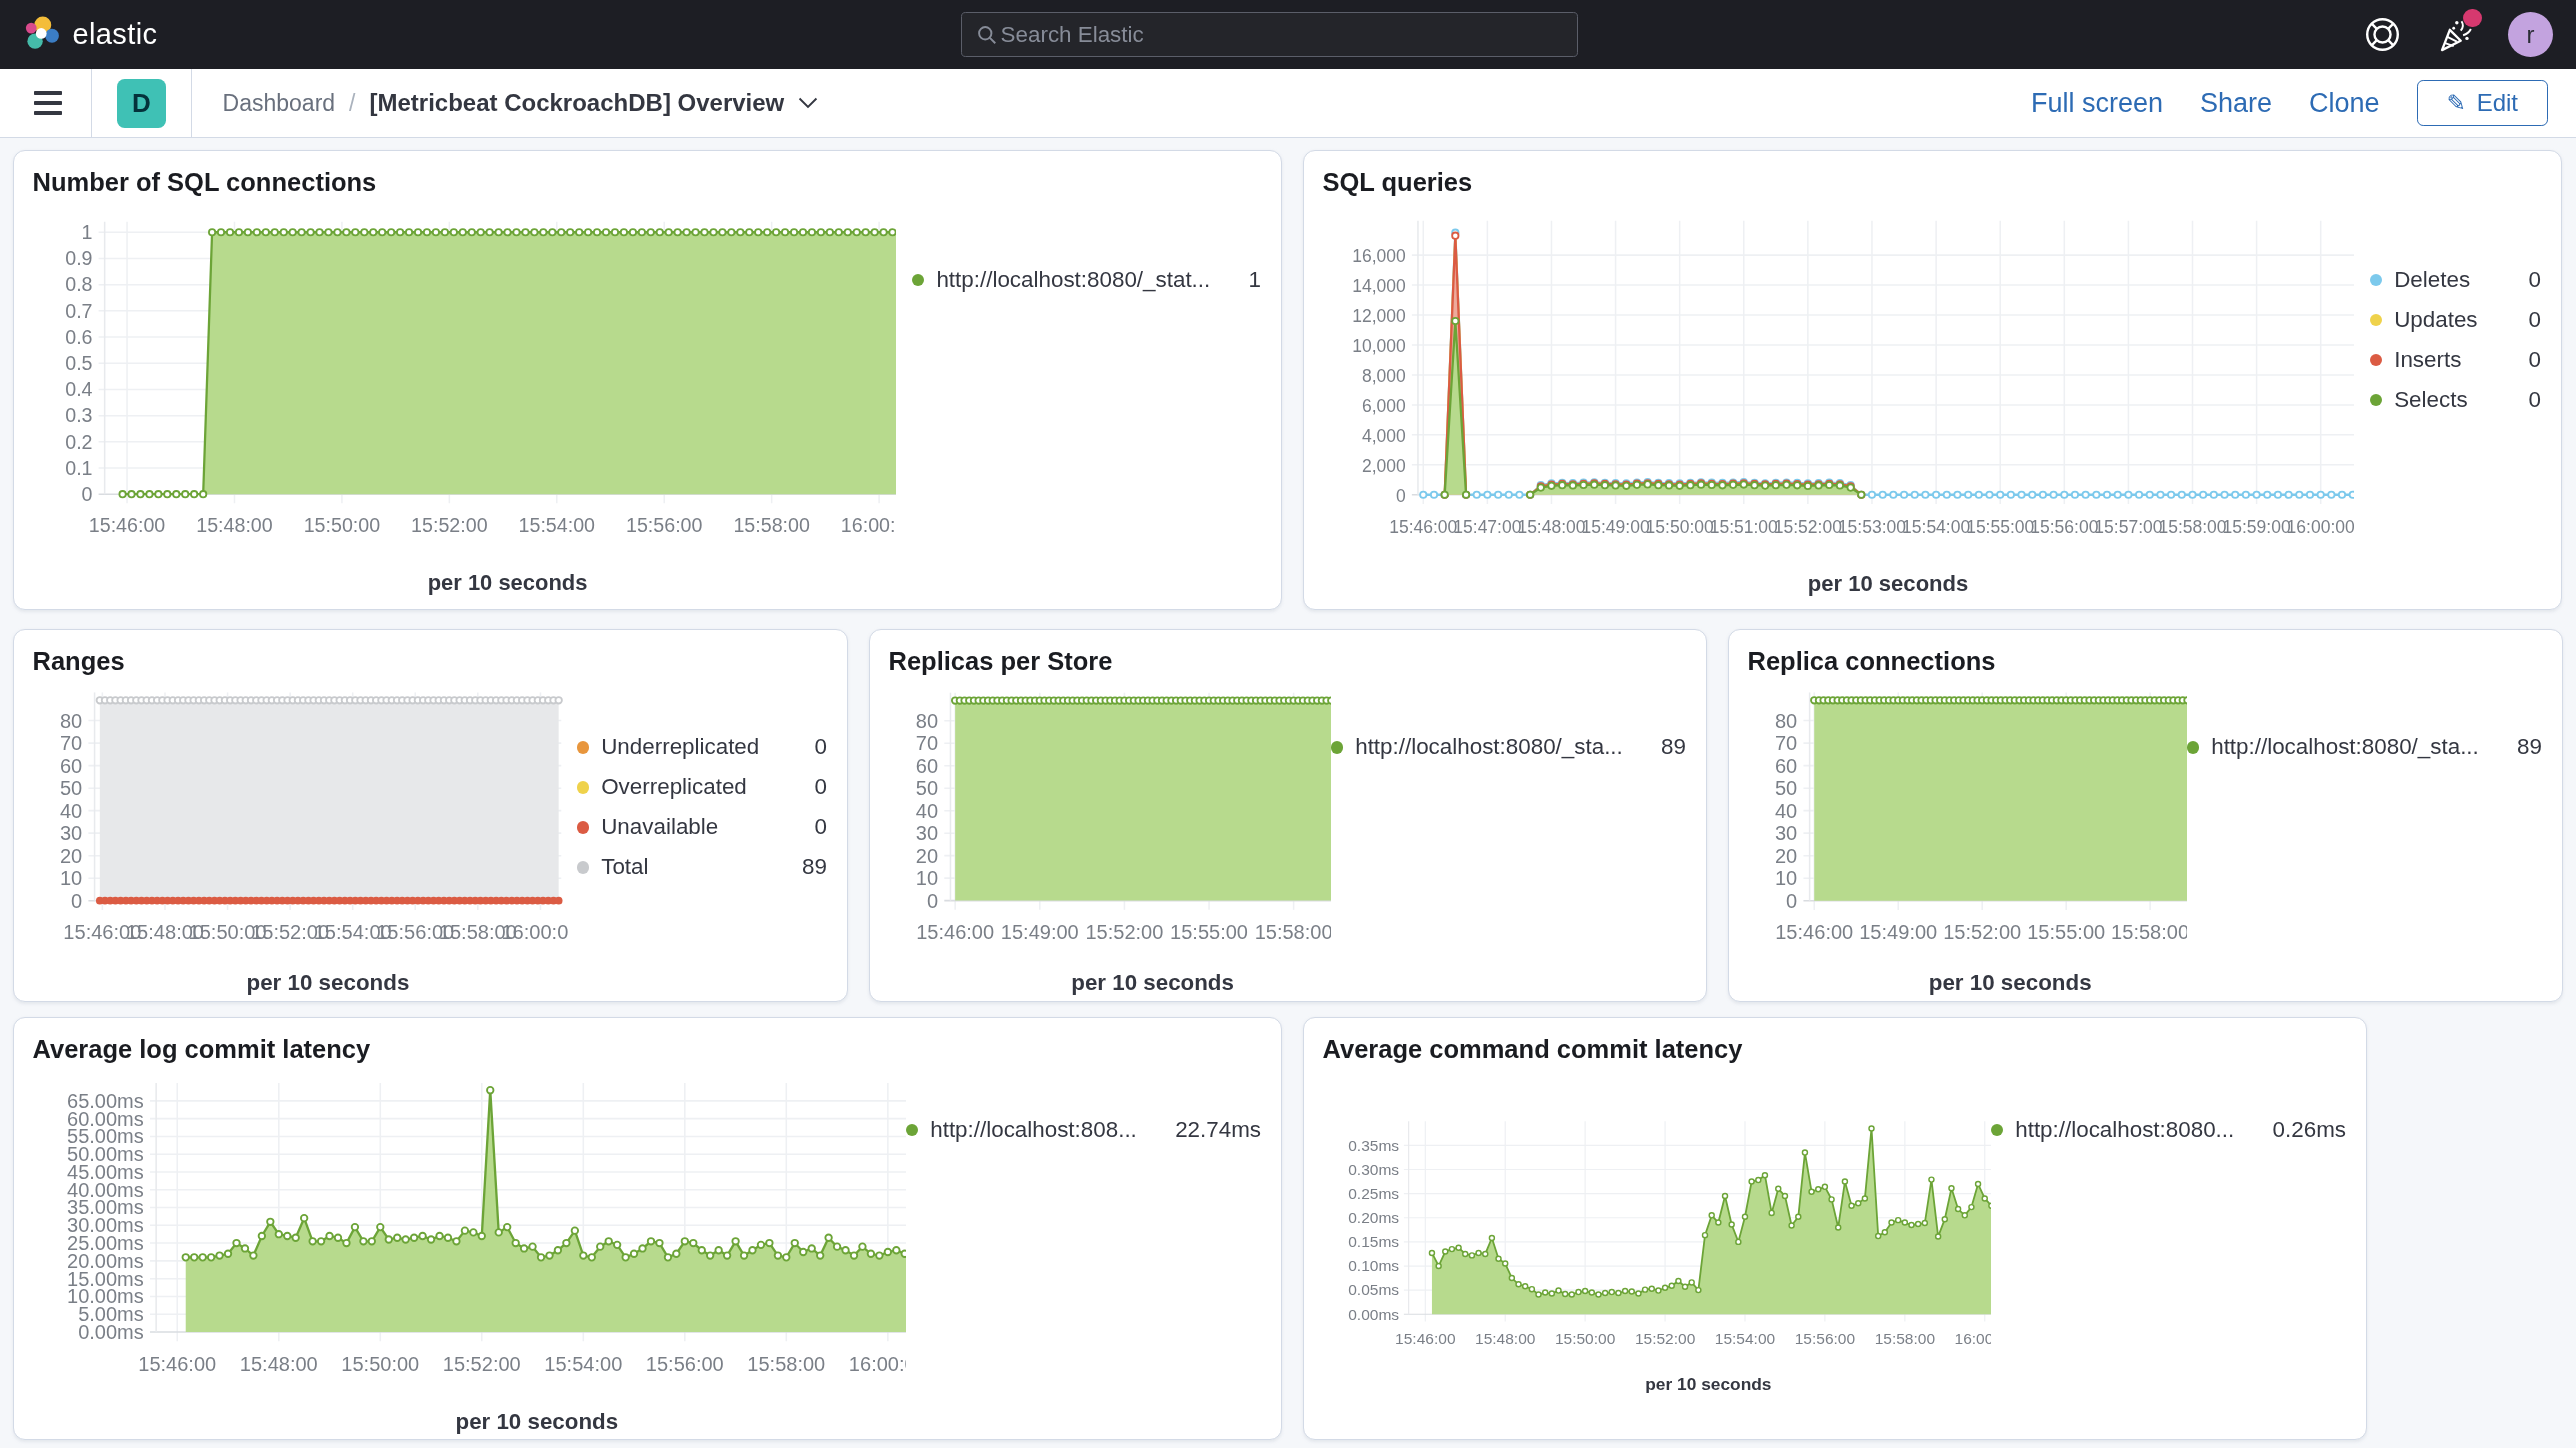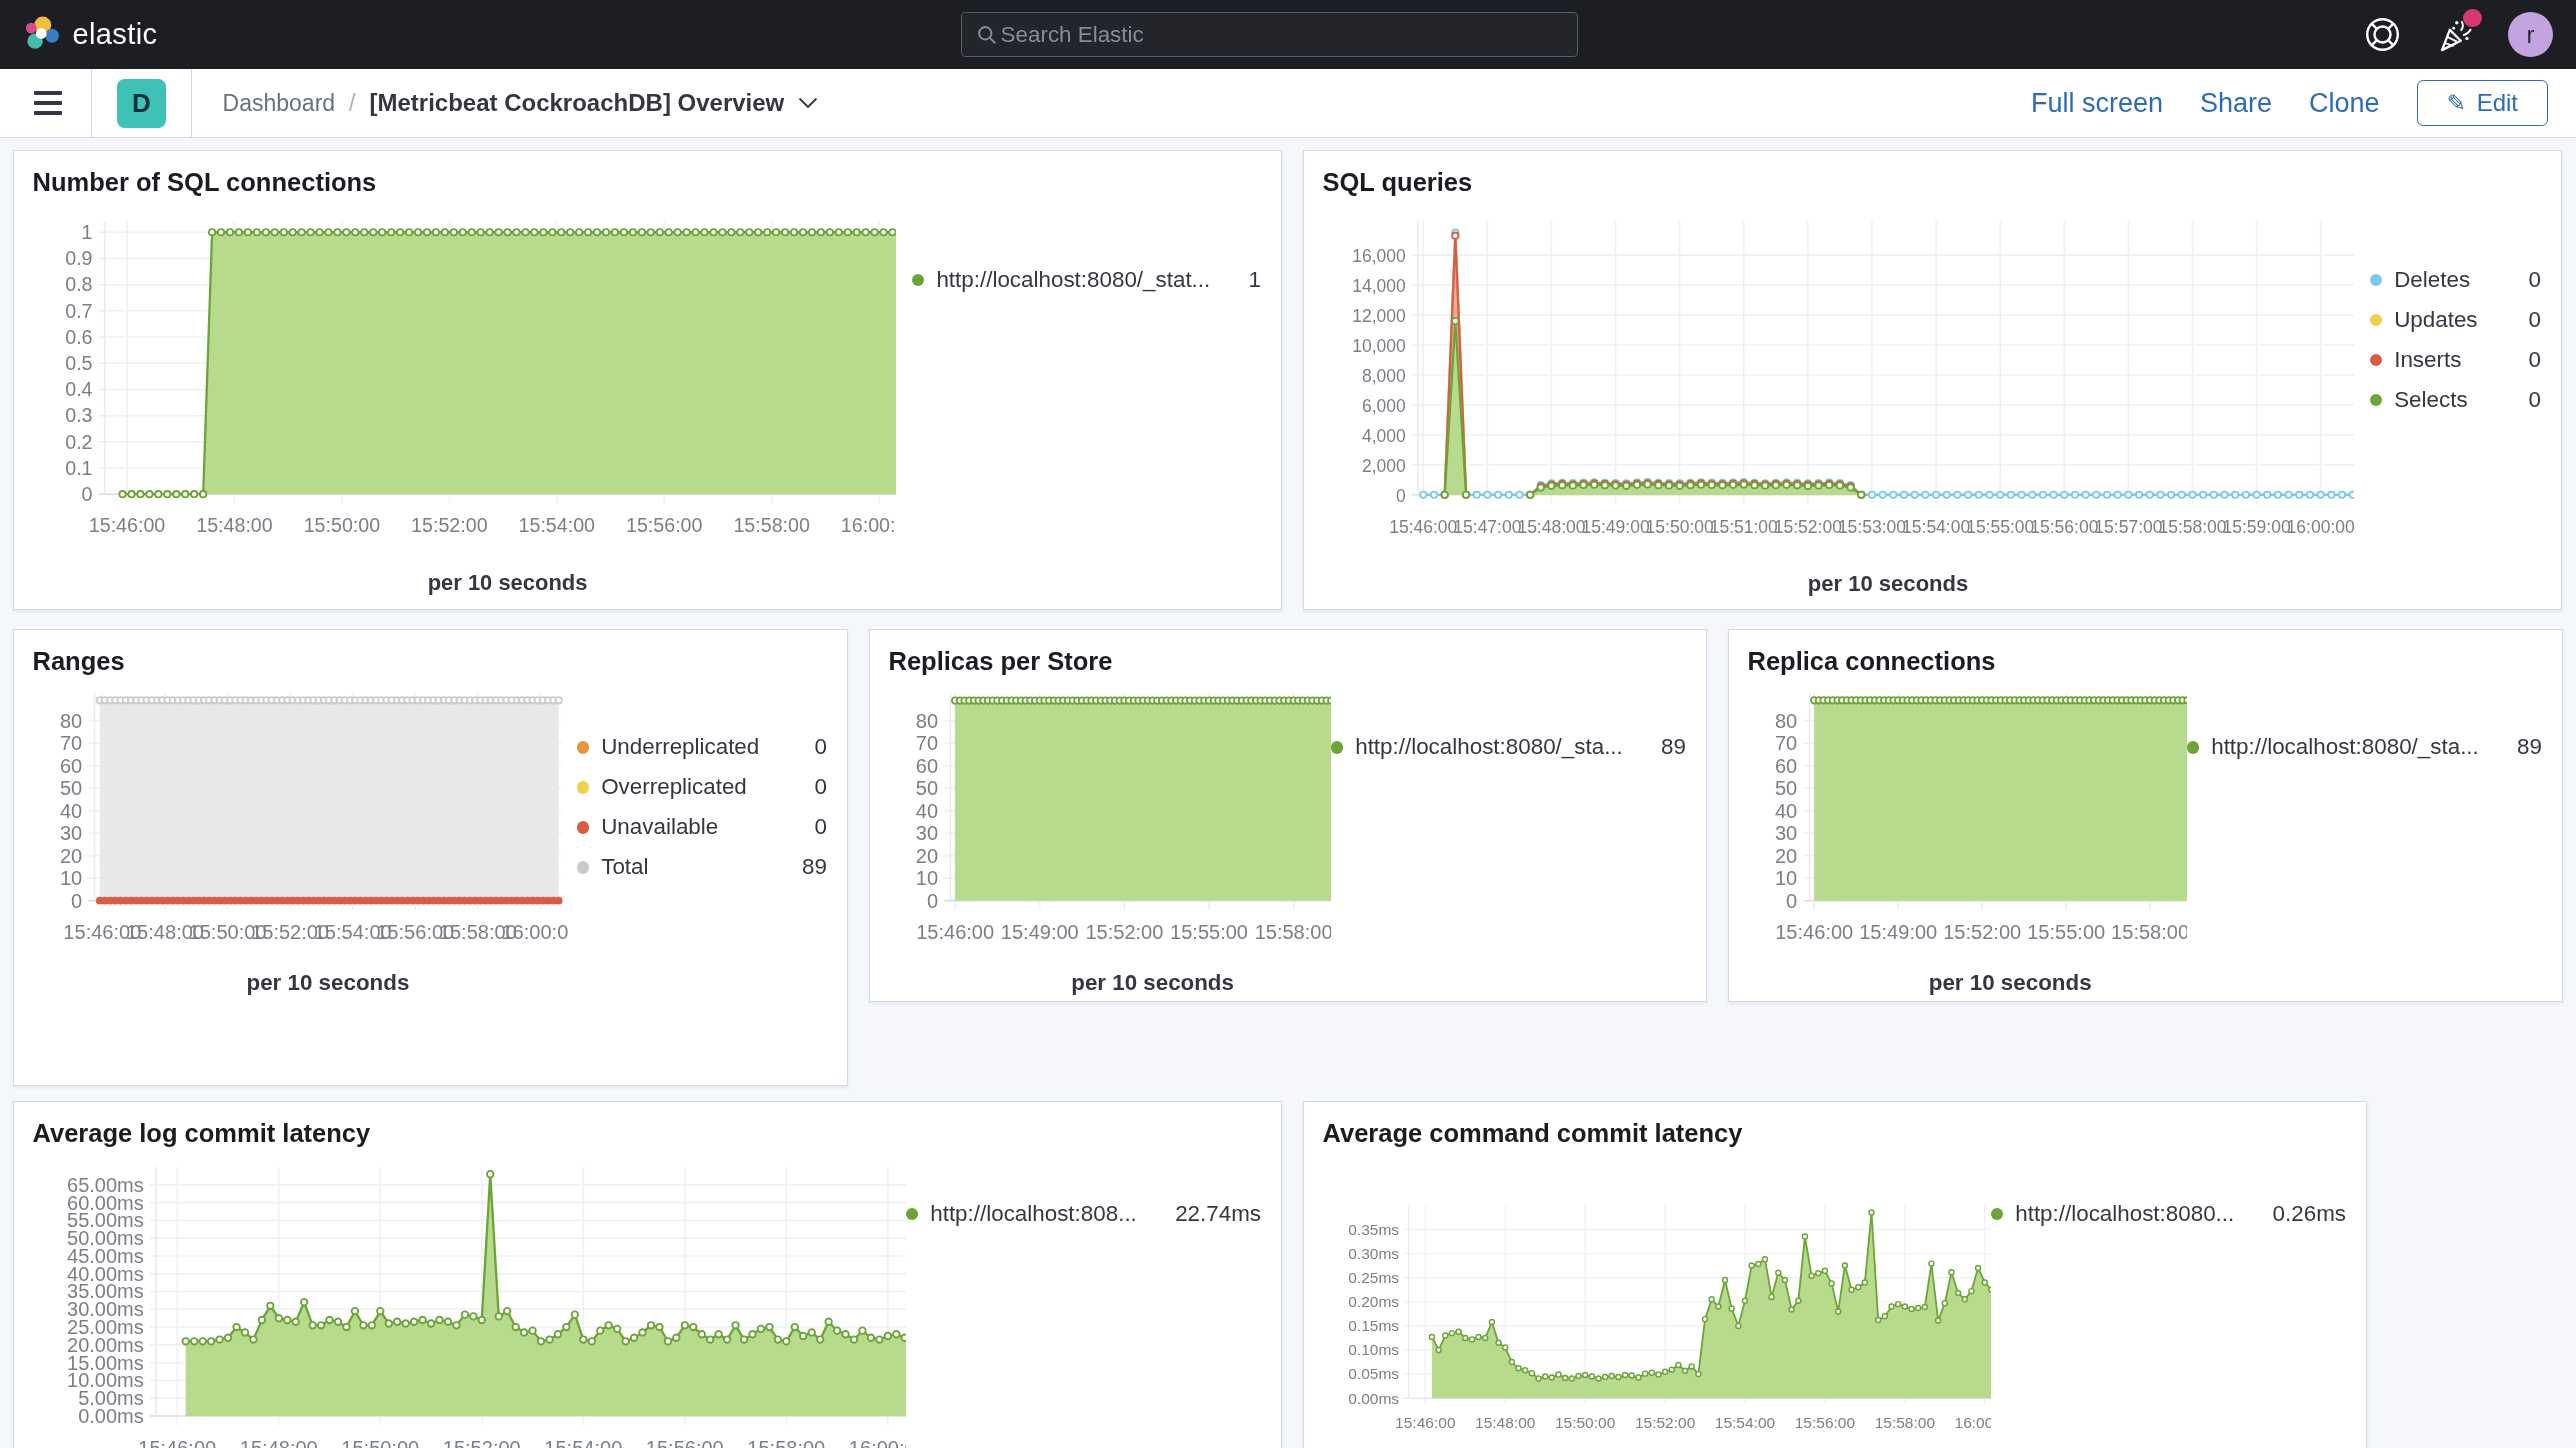--- a/index.html
+++ b/index.html
@@ -37,21 +37,21 @@
   .nav-actions { position:absolute; right:28px; display:flex; align-items:center; gap:37px; }
   .nav-link { color:#2D6BB4; font-size:27px; font-weight:500; cursor:pointer; }
   .edit-btn { display:flex; align-items:center; gap:10.8px; border:1.5px solid #2D6BB4; color:#2D6BB4;
     border-radius:6.2px; padding:7.7px 29px; font-size:24px; font-weight:500; background:#fff; cursor:pointer; }
   .pencil { font-family:"DejaVu Sans",sans-serif; font-size:23px; }
 
   
   .content { padding:12.3px 13px 0 13px; }
   .row { display:flex; gap:21px; margin-bottom:18.5px; }
   .row2 { margin-bottom:15.4px; }
-  .panel { background:#fff; border:0.8px solid #D3DAE6; border-radius:0;
+  .panel { background:#fff; border:0.8px solid #D3DAE6; border-radius:12px;
     box-shadow:0 1.5px 3.1px rgba(152,162,179,0.18); padding:14px 15.4px 0 15.4px; }
   .panel-title { font-size:25.5px; font-weight:bold; color:#1A1C21; margin:3.1px 0 0 3.1px; }
   .panel-body { display:flex; margin-top:1.5px; }
   svg.chart { display:block; }
   svg.chart text { font-family:"Liberation Sans",sans-serif; }
 
   .legend { margin-left:auto; display:flex; flex-direction:column; gap:17px; padding-right:4.6px;
     font-size:22.4px; color:#343741; }
   .lg-top1 { margin-top:68px;margin-left:16px; } .lg-top2 { margin-top:57px; } .lg-top3 { margin-top:51px; }
   .legend-item { display:flex; align-items:center; gap:12.3px; cursor:pointer; }
@@ -536,21 +536,21 @@
             <span class="dot" style="background-color: rgb(108, 164, 55);"></span>
             <span>Selects</span>
             <span class="val">0</span>
           </div>
         </div>
       </div>
     </div>
   </div>
 
   <div class="row row2">
-    <div class="panel" style="width:835px;height:457px;">
+    <div class="panel" style="width:835px;height:373px;">
       <div class="panel-title">Ranges</div>
       <div class="panel-body">
         <svg class="chart" width="540" height="324" viewBox="0 0 700 420">
             <line x1="95.1" y1="20" x2="95.1" y2="302" stroke="#eef0f3" stroke-width="2"></line>
             <line x1="176.3" y1="20" x2="176.3" y2="302" stroke="#eef0f3" stroke-width="2"></line>
             <line x1="257.4" y1="20" x2="257.4" y2="302" stroke="#eef0f3" stroke-width="2"></line>
             <line x1="338.5" y1="20" x2="338.5" y2="302" stroke="#eef0f3" stroke-width="2"></line>
             <line x1="419.6" y1="20" x2="419.6" y2="302" stroke="#eef0f3" stroke-width="2"></line>
             <line x1="500.7" y1="20" x2="500.7" y2="302" stroke="#eef0f3" stroke-width="2"></line>
             <line x1="581.8" y1="20" x2="581.8" y2="302" stroke="#eef0f3" stroke-width="2"></line>

